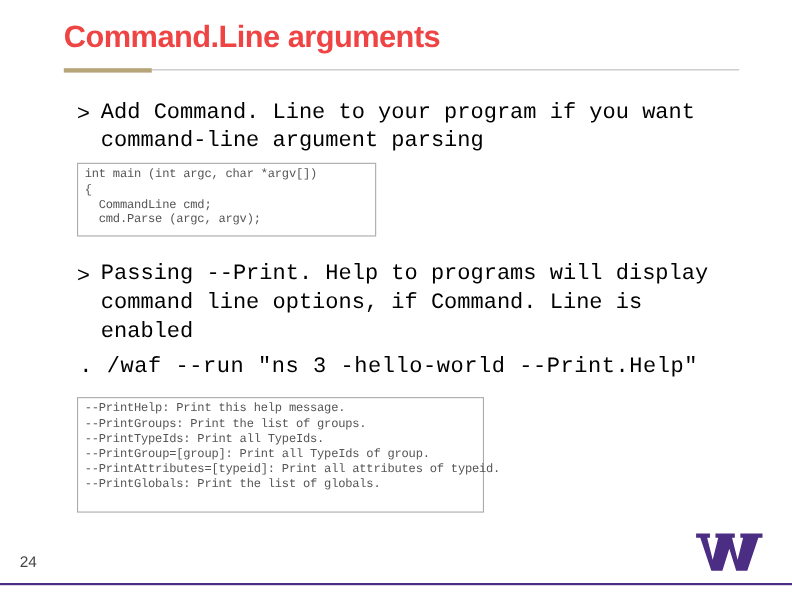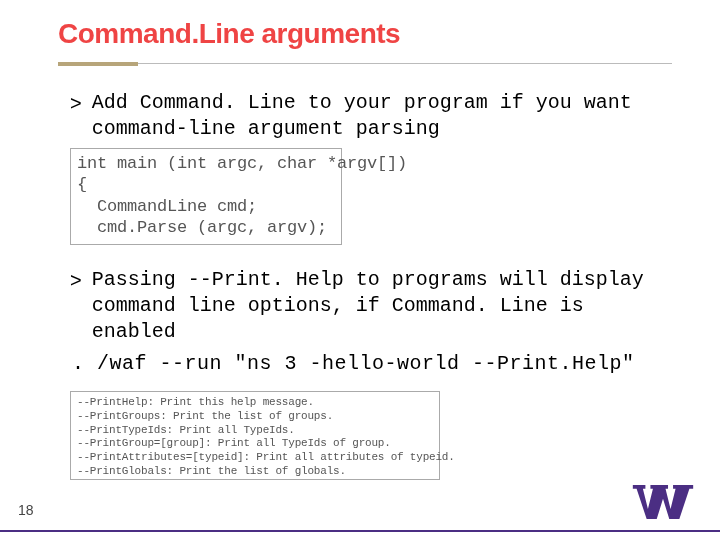--- a/index.html
+++ b/index.html
@@ -65,41 +65,41 @@
     font-family: Liberation Mono, monospace;
   }
   .code-box {
     margin-top: 6px;
     margin-left: 0px;
     border: 1px solid #aaa;
     padding: 4px 22px 6px 6px;
     width: 272px;
     box-sizing: border-box;
     font-family: "Courier New", monospace;
-    font-size: 17px;
+    font-size: 11px;
     line-height: 1.25;
     color: #565656;
     white-space: pre;
     letter-spacing: -0.2px;
   }
   .gap {
     height: 22px;
   }
   .cmdline {
     font-family: "Courier New", monospace;
     font-size: 20px;
     margin-left: 2px;
     margin-top: 2px;
     letter-spacing: 0.5px;
   }
   .help-box {
     margin-top: 14px;
     margin-left: 0px;
     border: 1px solid #aaa;
-    padding: 4px 6px 0 6px;
+    padding: 4px 6px 16px 6px;
     width: 370px;
     box-sizing: border-box;
     font-family: "Courier New", monospace;
     font-size: 11px;
     line-height: 1.25;
     color: #565656;
     white-space: pre;
     letter-spacing: -0.2px;
   }
   .pagenum {
@@ -157,21 +157,21 @@
 
     <div class="help-box">--PrintHelp: Print this help message.
 --PrintGroups: Print the list of groups.
 --PrintTypeIds: Print all TypeIds.
 --PrintGroup=[group]: Print all TypeIds of group.
 --PrintAttributes=[typeid]: Print all attributes of typeid.
 --PrintGlobals: Print the list of globals.</div>
 
   </div>
 
-  <div class="pagenum">18</div>
+  <div class="pagenum">24</div>
 
   <svg class="logo" viewBox="0 0 100 70">
     <path d="M2 8 L22 8 L22 14 L18 14 L26 46 L34 14 L30 14 L30 8 L58 8 L58 14 L54 14 L62 46 L70 14 L66 14 L66 8 L98 8 L98 14 L92 14 L76 62 L60 62 L50 30 L40 62 L24 62 L8 14 L2 14 Z" fill="#4b2e83"></path>
   </svg>
 
   <div class="bottom-rule"></div>
 
 </div>
 
 </body></html>

